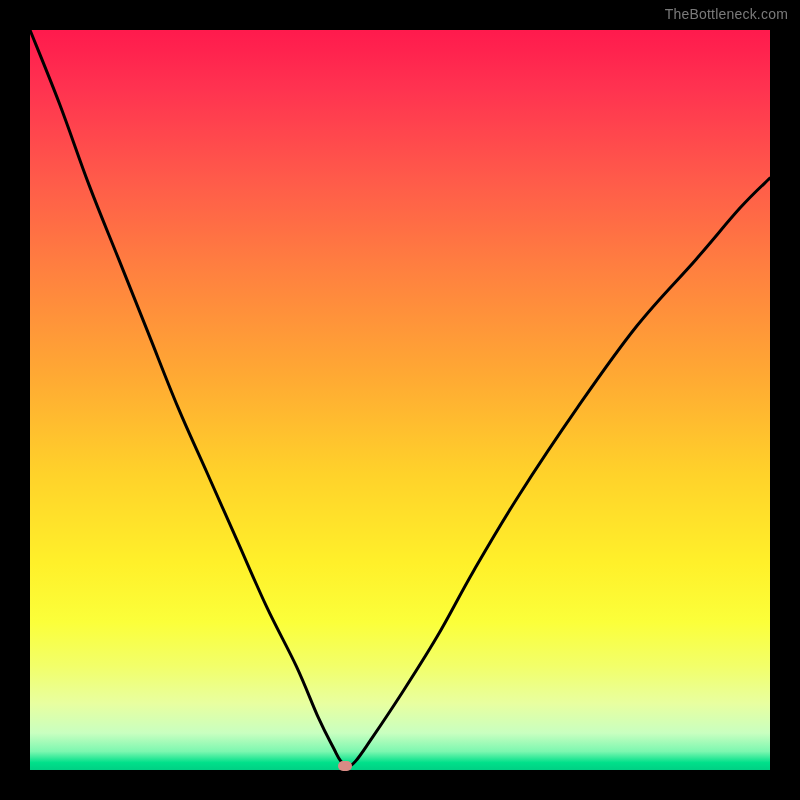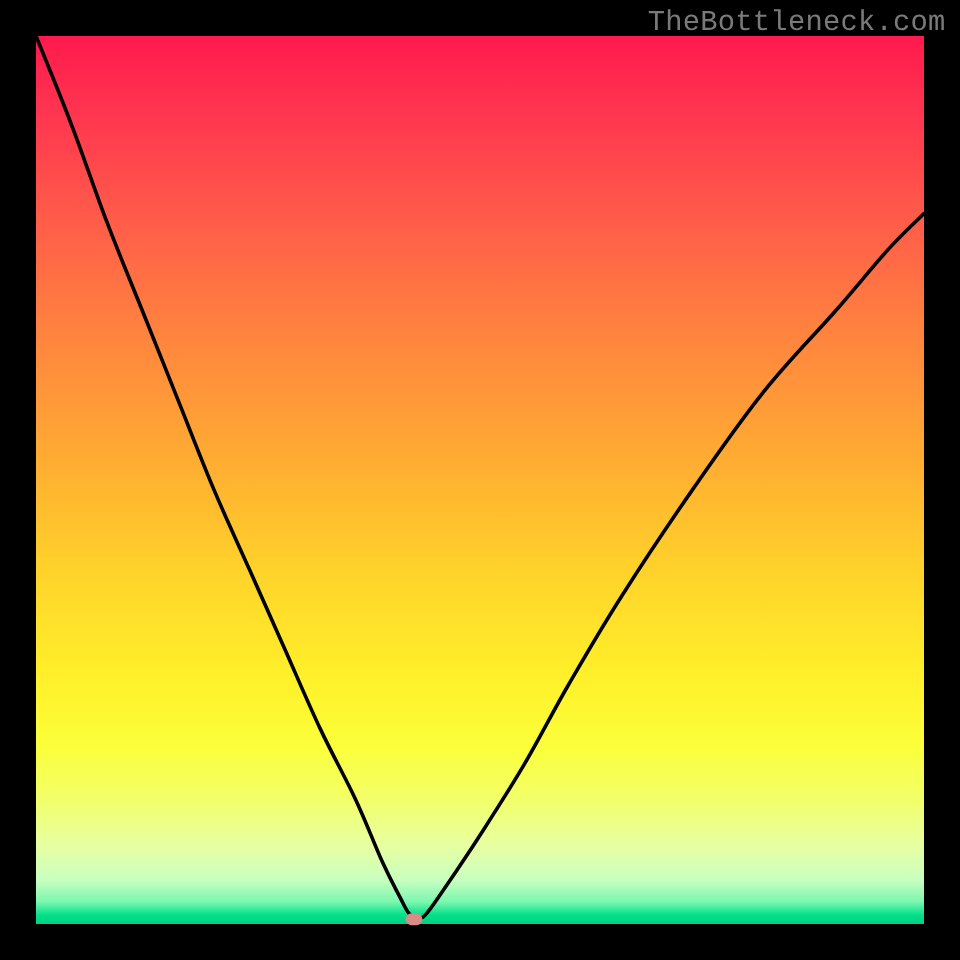--- a/index.html
+++ b/index.html
@@ -32,25 +32,24 @@
       #7cf7b0 97.5%,
       #00e08a 99%,
       #00d084 100%
     );
   }
   .watermark {
     position: absolute;
     top: 6px;
     right: 12px;
     color: #7a7a7a;
-    font-size: 24px;
+    font-size: 14px;
     font-weight: 500;
     letter-spacing: 0.2px;
     user-select: none;
-    font-family: Liberation Mono, monospace;
   }
   svg.curve {
     position: absolute;
     left: 0;
     top: 0;
     width: 740px;
     height: 740px;
     overflow: visible;
   }
   .marker {

